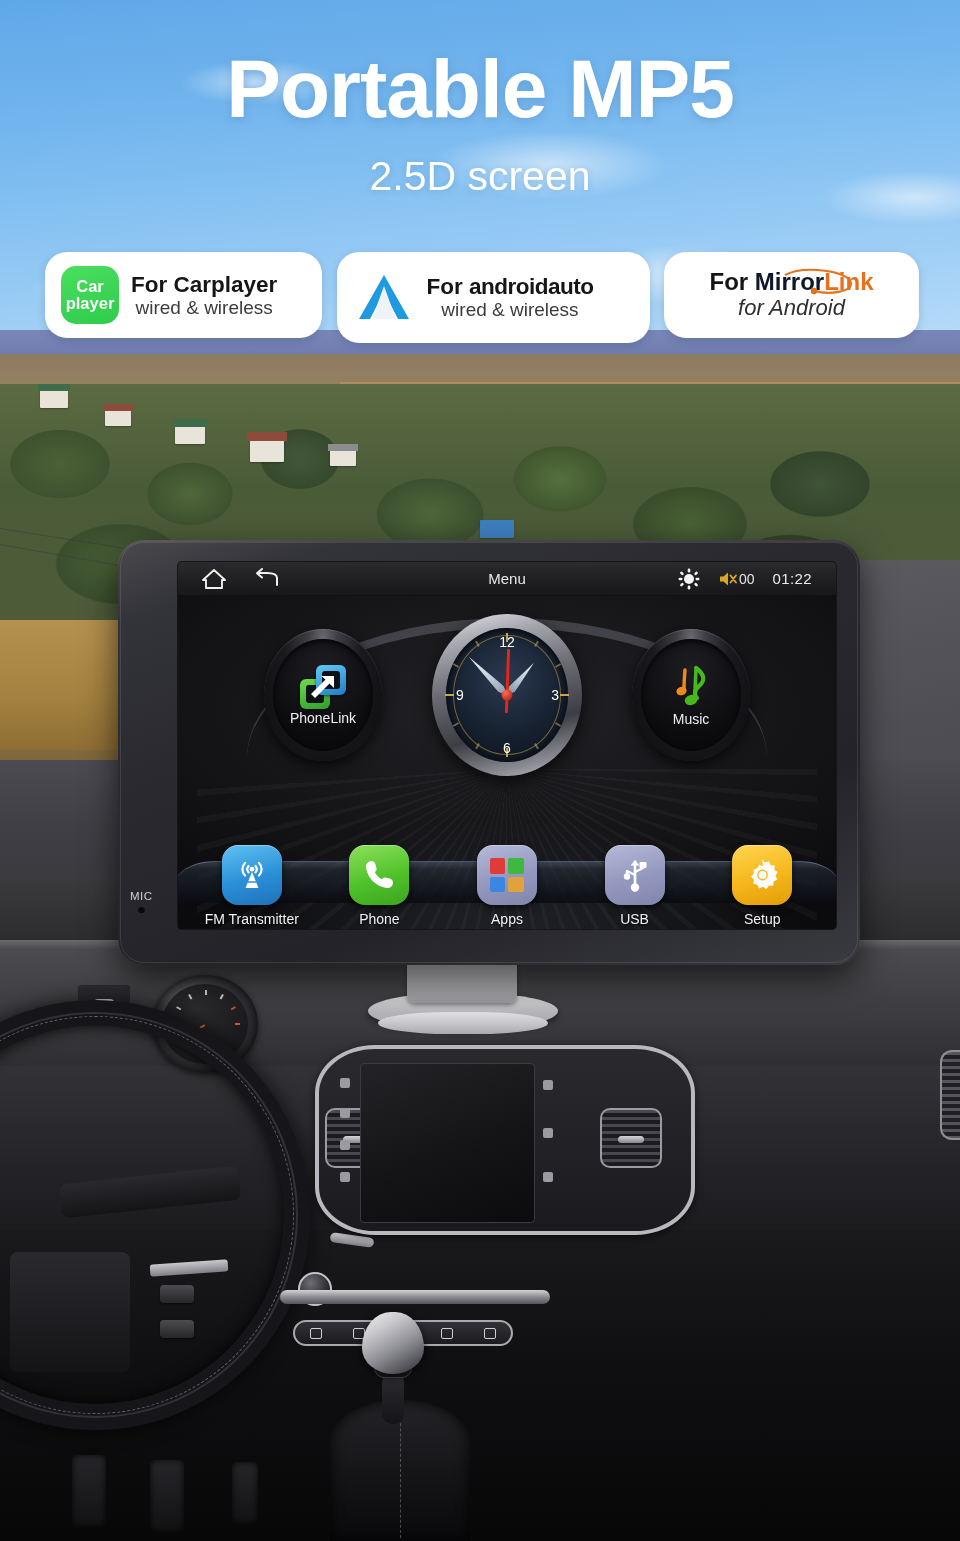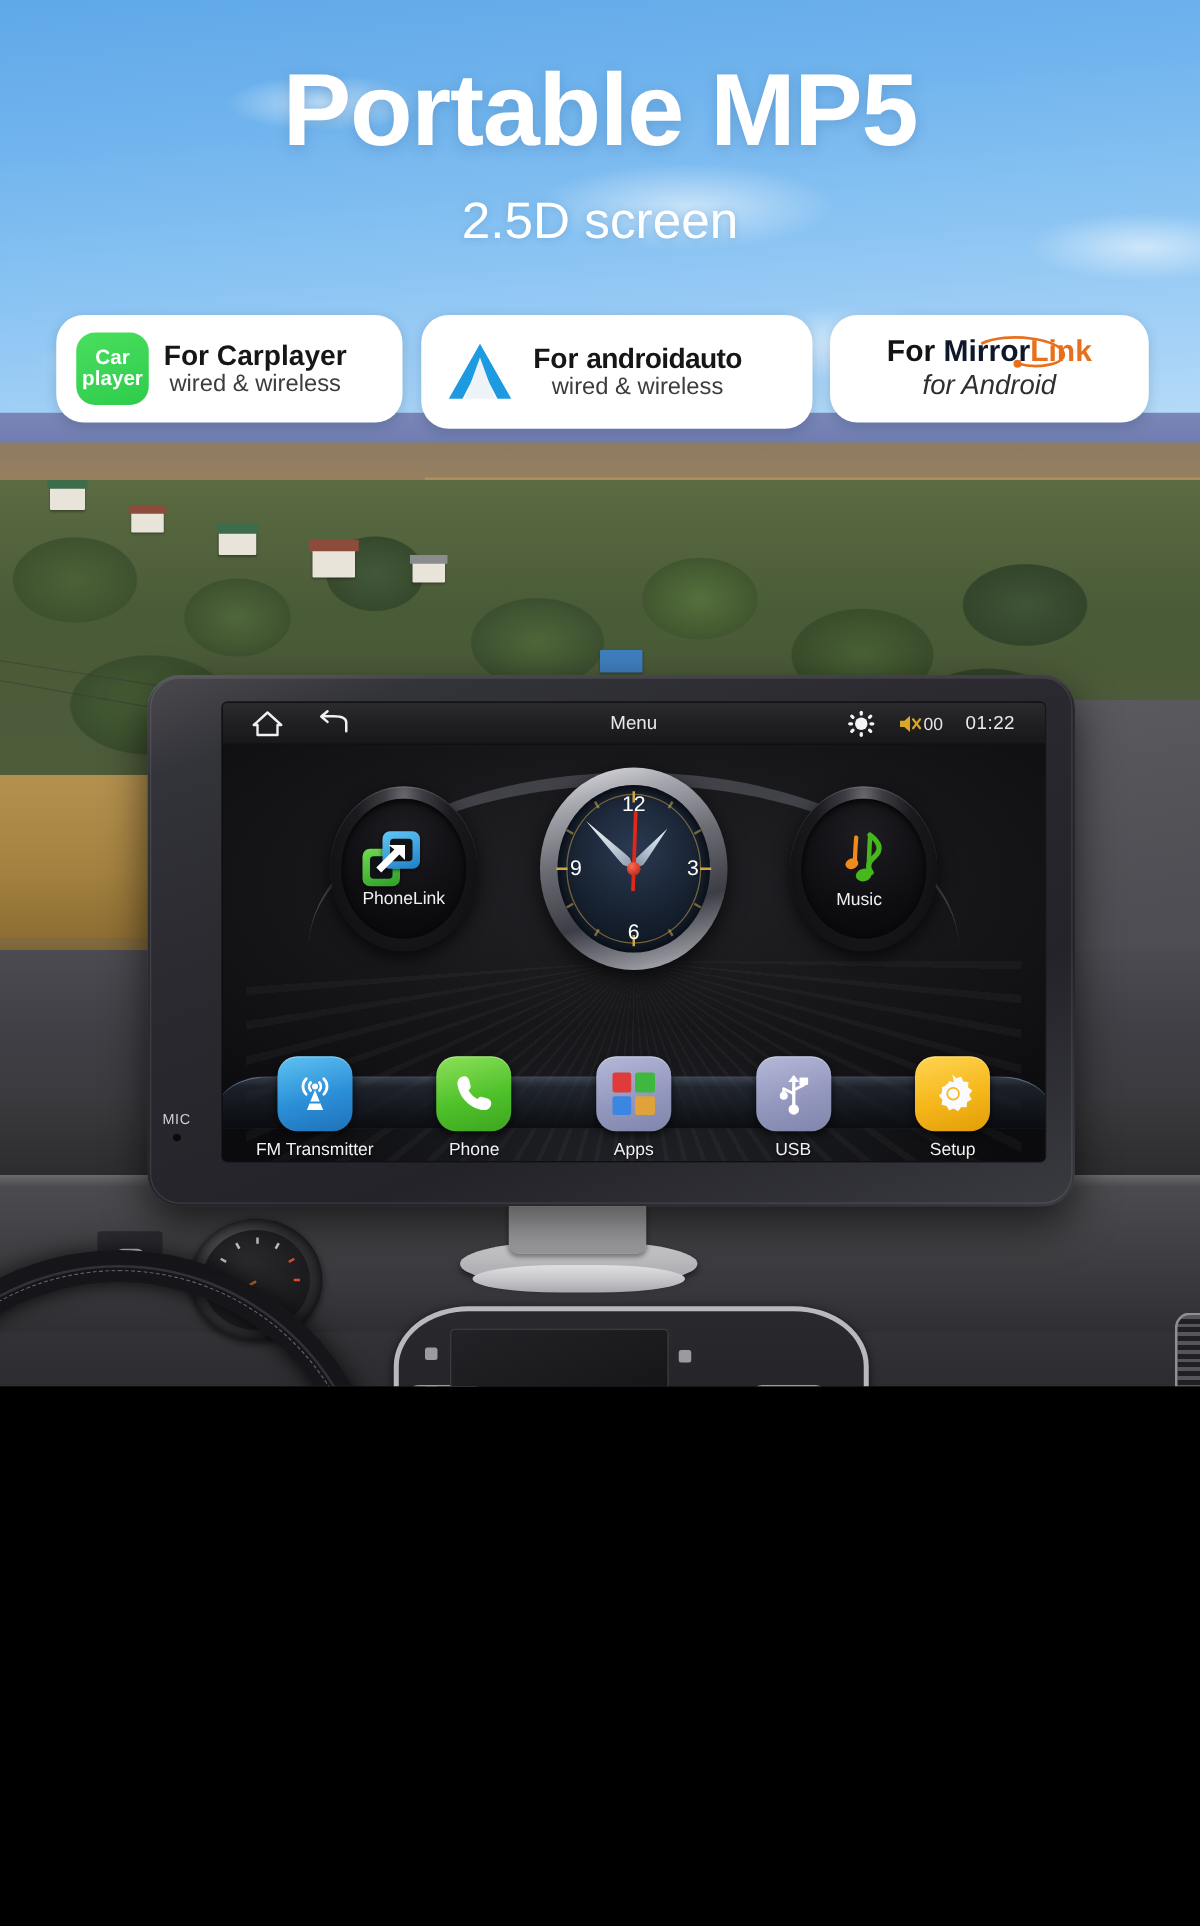--- a/index.html
+++ b/index.html
@@ -2,21 +2,21 @@
 <html><head>
 <meta charset="utf-8">
 <style>
   * { margin:0; padding:0; box-sizing:border-box; }
   html, body { width:960px; height:1541px; overflow:hidden; }
   body {
     font-family: "Liberation Sans", sans-serif;
     background:#000;
     position:relative;
   }
-  #page { position:relative; width:960px; height:1109px; overflow:hidden; }
+  #page { position:relative; width:960px; height:1541px; overflow:hidden; }
 
   
   .sky {
     position:absolute; left:0; top:0; width:960px; height:372px;
     background:linear-gradient(175deg,#5fa8e8 0%, #72b5ee 28%, #8cc5f3 55%, #a8d3f7 80%, #bfdff9 100%);
   }
   .cloud {
     position:absolute; border-radius:50%;
     background:radial-gradient(ellipse at center, rgba(255,255,255,.55), rgba(255,255,255,0) 70%);
   }
@@ -414,40 +414,40 @@
     box-shadow:0 5px 14px rgba(0,0,0,.7), 0 1px 0 rgba(255,255,255,.12) inset;
     display:flex; flex-direction:column; align-items:center; justify-content:center;
   }
   .dial-inner {
     position:absolute; left:9px; top:10px; right:9px; bottom:10px; border-radius:50%;
     background:radial-gradient(circle at 50% 26%, #1d1d22 0%, #0e0e11 60%, #060608 100%);
     box-shadow:inset 0 2px 6px rgba(0,0,0,.9);
   }
   .dial-content {
     position:relative; z-index:2; display:flex; flex-direction:column;
-    gap:1px;
+    align-items:center; gap:1px;
   }
   .dial-label { font-size:14px; color:#f0f0f3; }
 
   .clockw {
     position:relative; width:150px; height:162px; border-radius:50%;
     background:linear-gradient(165deg,#e8e8ec 0%, #a8a8b0 18%, #6a6a73 42%, #3d3d45 68%, #8e8e97 88%, #c9c9d0 100%);
     box-shadow:0 6px 18px rgba(0,0,0,.75);
     display:flex; align-items:center; justify-content:center;
   }
   .clock-face {
     position:relative; width:122px; height:134px; border-radius:50%;
     background:radial-gradient(circle at 50% 38%, #2b3a52 0%, #16202f 55%, #0a1019 100%);
     box-shadow:inset 0 2px 10px rgba(0,0,0,.9);
   }
   .clock-ring {
     position:absolute; left:7px; top:7px; right:7px; bottom:7px;
     border-radius:50%; border:1px solid rgba(200,160,70,.55);
   }
-  .cn { position:absolute; color:#fff; font-size:17px; font-weight:400; }
+  .cn { position:absolute; color:#fff; font-size:14px; font-weight:400; }
   .cn12 { left:50%; top:6px; transform:translateX(-50%); }
   .cn3  { right:9px; top:50%; transform:translateY(-50%); }
   .cn6  { left:50%; bottom:6px; transform:translateX(-50%); }
   .cn9  { left:10px; top:50%; transform:translateY(-50%); }
   .tick {
     position:absolute; left:50%; top:5px; width:2px; height:9px;
     background:#cda646; transform-origin:1px 62px; margin-left:-1px;
   }
   .tick.minor { height:6px; background:rgba(200,170,90,.55); }
   .hand-hour {

